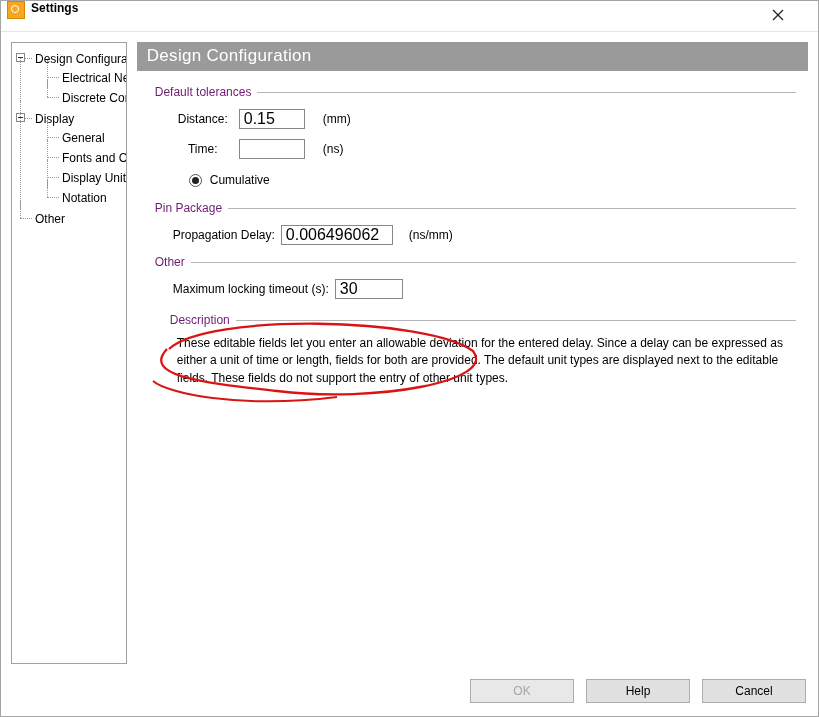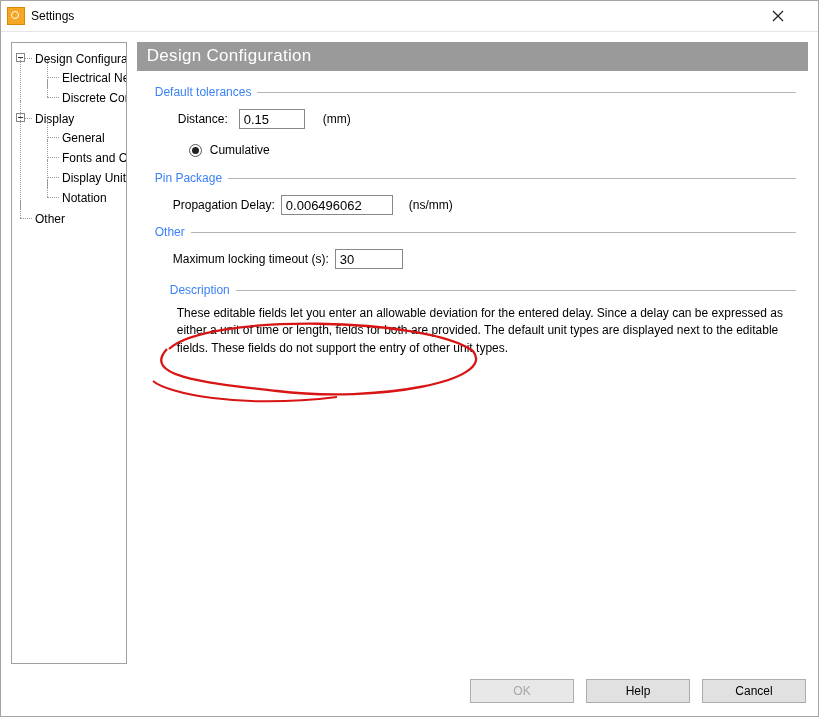--- a/index.html
+++ b/index.html
@@ -17,24 +17,24 @@
     border: 1px solid #a5a5a5;
     display: flex;
     flex-direction: column;
     position: relative;
     background: #fff;
   }
   
   .titlebar {
     height: 30px;
     display: flex;
-    align-items: center;
     padding: 0 20px 0 6px;
     border-bottom: 1px solid #e5e5e5;
     background: #fff;
+    font-weight: bold;
   }
   .titlebar .app-icon {
     width: 16px; height: 16px;
     background: #f5a623;
     border: 1px solid #d98700;
     position: relative;
     margin-right: 6px;
     flex: 0 0 auto;
   }
   .titlebar .app-icon::after{
@@ -154,21 +154,21 @@
 
   
   .section {
     margin-bottom: 14px;
   }
   .section-title {
     display:flex;
     align-items:center;
     gap:6px;
     margin-bottom:10px;
-    color:#3b82f6;
+    color:#701a75;
   }
   .section-title .rule {
     flex:1 1 auto;
     border-top: 1px solid #b5b5b5;
     height: 0;
   }
   .section-body {
     padding-left: 18px;
   }
   .row {
@@ -179,21 +179,21 @@
   }
   .row .lbl {
     text-align: center;
   }
   .row.tolerance .lbl { width: 60px; }
   input[type=text].fld {
     height: 20px;
     box-sizing: border-box;
     padding: 1px 4px;
     font-family: inherit;
-    font-size: 13px;
+    font-size: 16px;
     border: 1px solid #888;
     background: #fff;
   }
   .fld.w-small { width: 66px; }
   .fld.w-med   { width: 112px; }
   .fld.w-lrg   { width: 68px; }
   .fld.sel {
     background:#0078d7;
     color:#fff;
   }
@@ -318,20 +318,26 @@
             <span>Default tolerances</span>
             <span class="rule"></span>
           </div>
           <div class="section-body">
             <div class="row tolerance">
               <span class="lbl">Distance:</span>
               <input type="text" class="fld w-small" value="0.15" style="">
               <span style="width:6px"></span>
               <span>(mm)</span>
             </div>
+            <div class="row tolerance">
+              <span class="lbl">Time:</span>
+              <input type="text" class="fld w-small sel" value="0.015" style="">
+              <span style="width:6px"></span>
+              <span>(ns)</span>
+            </div>
           </div>
         </div>
 
         <div class="section">
           <div class="section-body">
             <div class="radio-item">
               <span class="radio checked"></span>
               <span>Cumulative</span>
             </div>
           </div>

